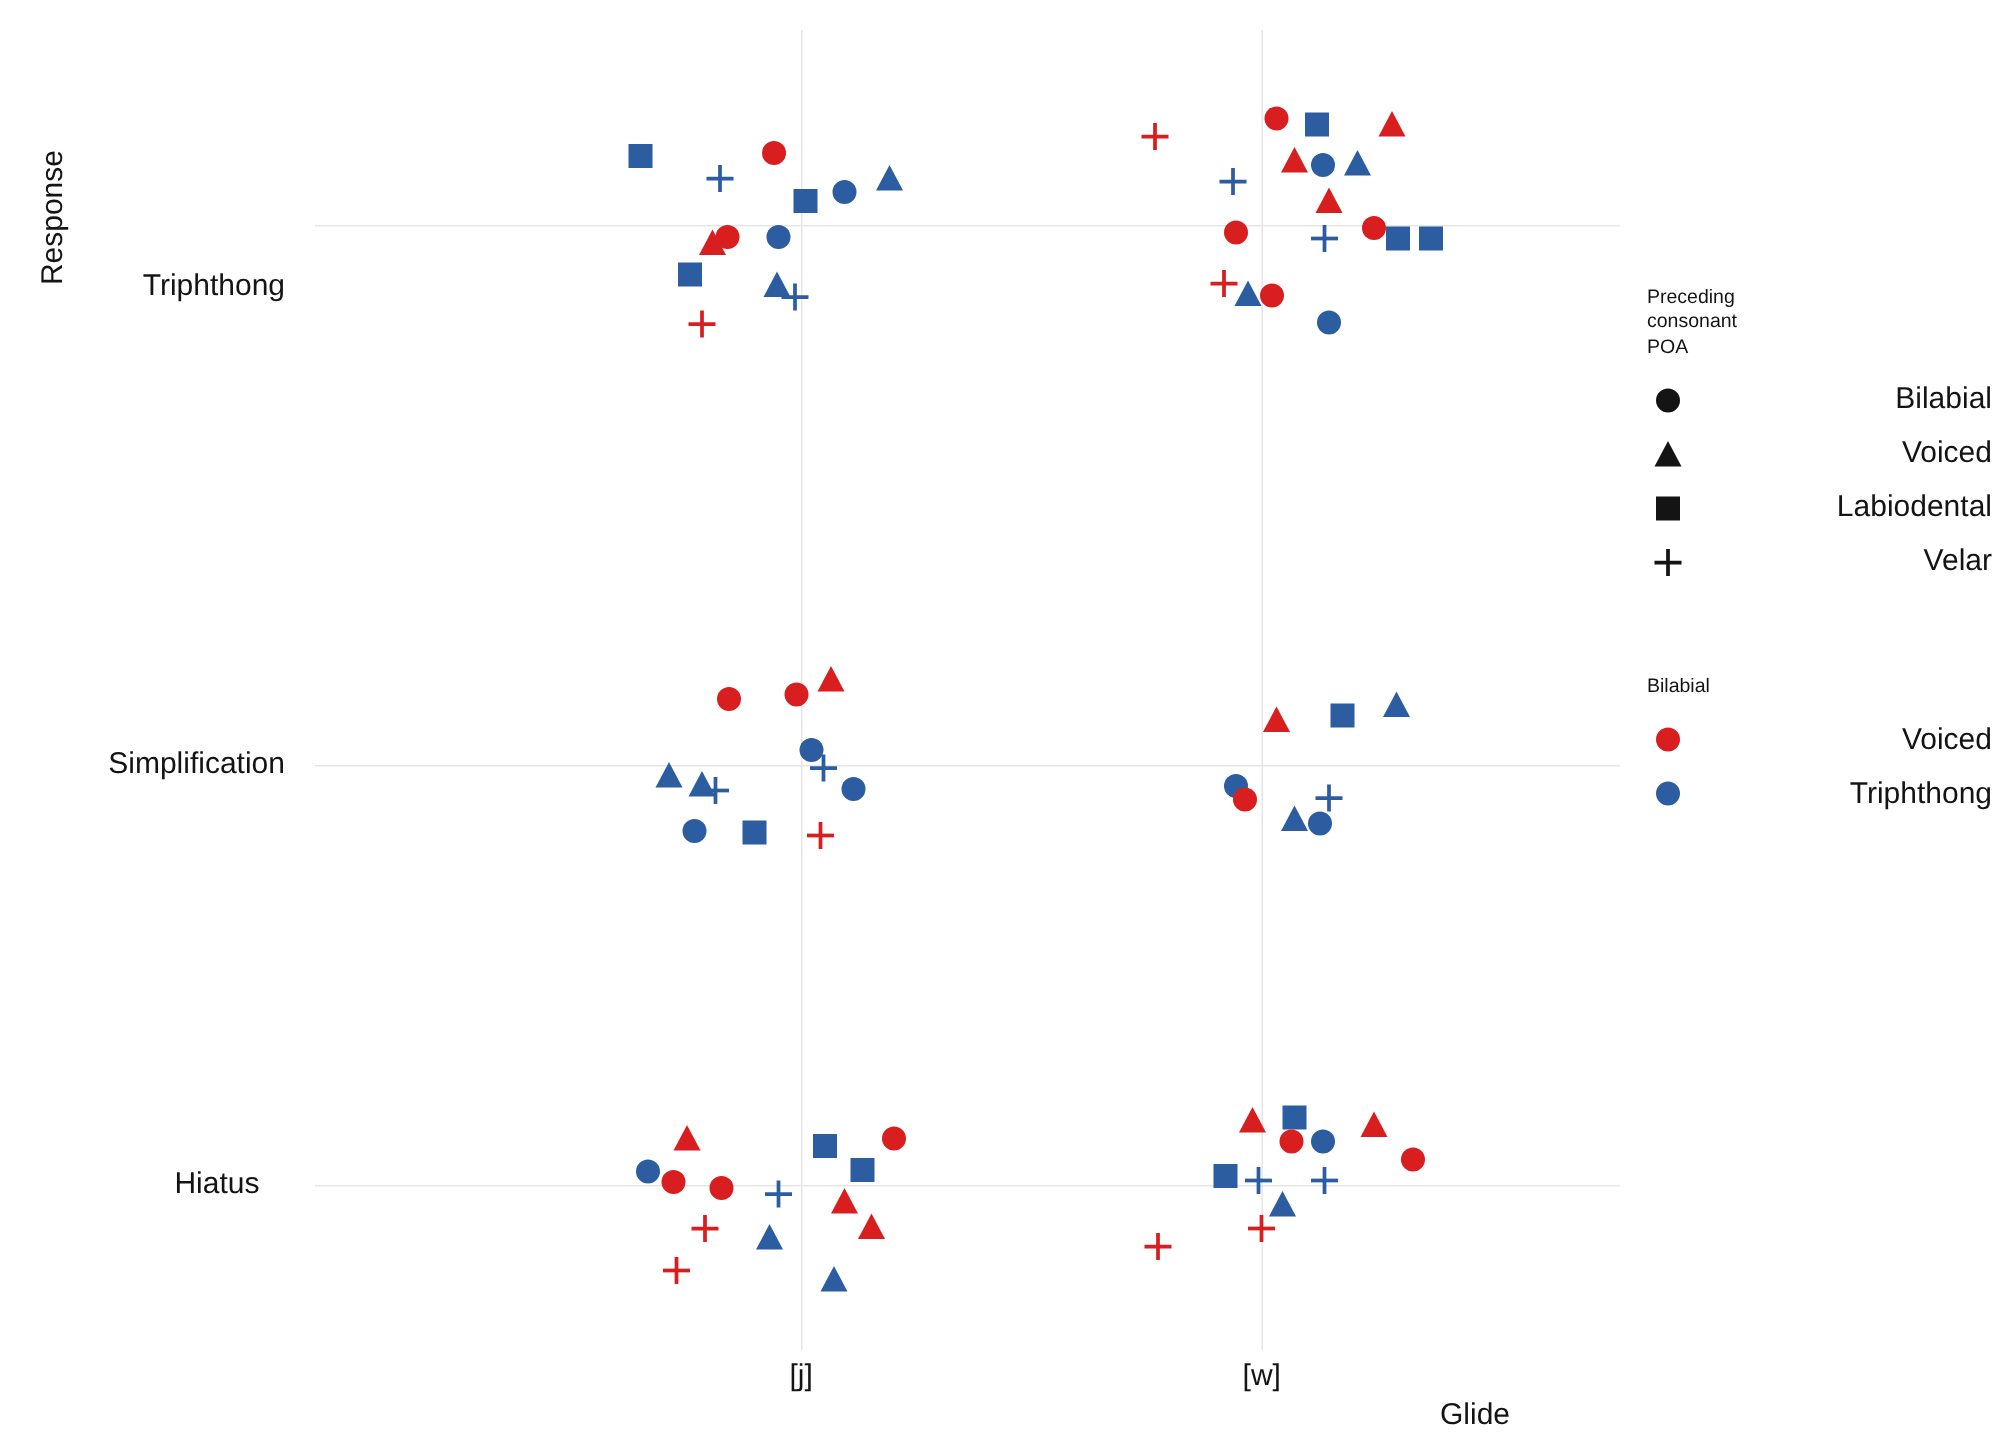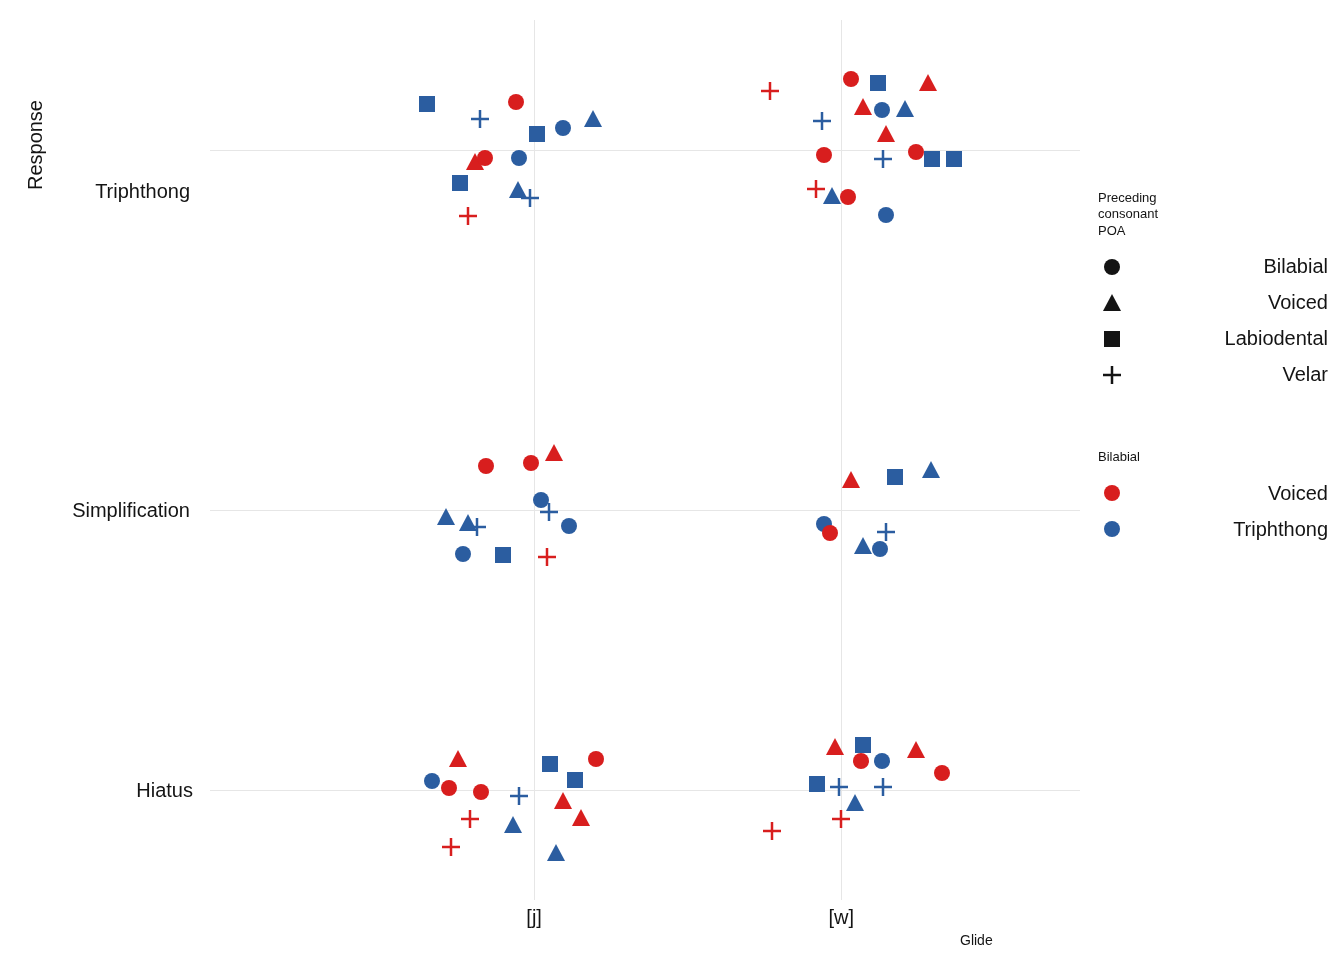--- a/index.html
+++ b/index.html
@@ -36,21 +36,21 @@
     left: 8px;
     top: 72px;
     transform-origin: left top;
     transform: rotate(-90deg) translateX(-100%);
     font-size: 20px;
   }
   .x-axis-title {
     position: absolute;
     left: 980px;
     top: 932px;
-    font-size: 14px;
+    font-size: 20px;
   }
   
   .legend {
     position: absolute;
     left: 1098px;
     top: 190px;
     width: 230px;
     font-size: 20px;
   }
   .legend-title {
@@ -343,21 +343,21 @@
       <div class="marker" style="left: 562.088px; top: 811px;"><svg width="22" height="22" viewBox="0 0 22 22">
           <line x1="11" y1="2" x2="11" y2="20" stroke="#D81E1E" stroke-width="2.5"></line>
           <line x1="2" y1="11" x2="20" y2="11" stroke="#D81E1E" stroke-width="2.5"></line>
         </svg></div>
     </div>
 
   <div class="y-axis-title" style="left: 24px; top: 100px;">Response</div>
   <div class="x-axis-title" style="left: 960px; top: 932px;">Glide</div>
 
   <div id="yticks">
-      <div style="position: absolute; left: 203px; transform: translate(-100%, -50%); padding-right: 10px; top: 790px; font-size: 20px; white-space: nowrap;">Hiatus</div>
+      <div style="position: absolute; left: 183px; transform: translate(-100%, -50%); padding-right: 10px; top: 790px; font-size: 20px; white-space: nowrap;">Hiatus</div>
       <div style="position: absolute; left: 200px; transform: translate(-100%, -50%); padding-right: 10px; top: 510px; font-size: 20px; white-space: nowrap;">Simplification</div>
       <div style="position: absolute; left: 200px; transform: translate(-100%, -50%); padding-right: 10px; top: 150px; font-size: 20px; white-space: nowrap; margin-top: 41px;">Triphthong</div>
     </div>
 
   <div id="xticks">
       <div style="position: absolute; top: 906px; left: 534.118px; transform: translateX(-50%); font-size: 20px;">[j]</div>
       <div style="position: absolute; top: 906px; left: 841.176px; transform: translateX(-50%); font-size: 20px;">[w]</div>
     </div>
 
   <div class="legend">

